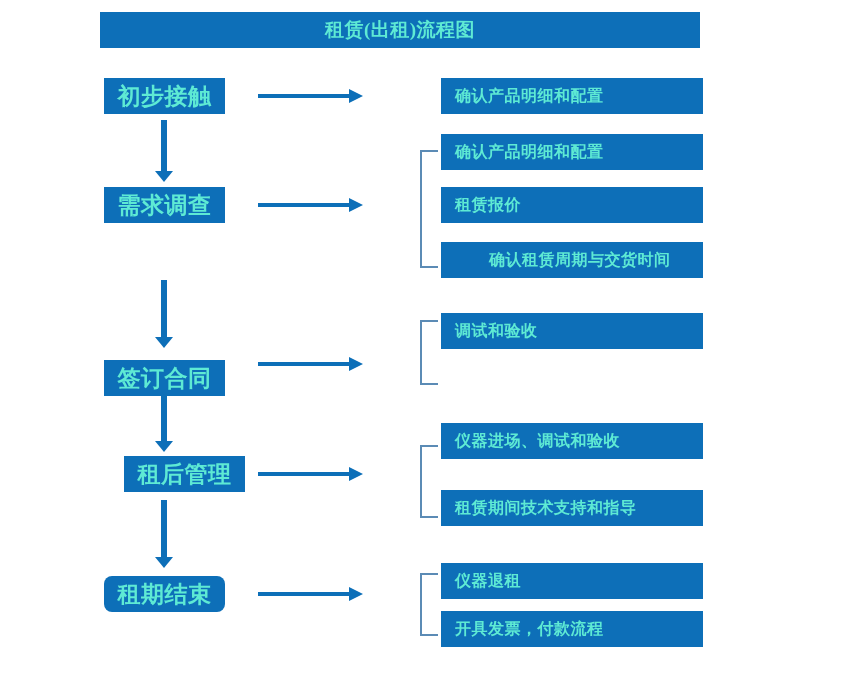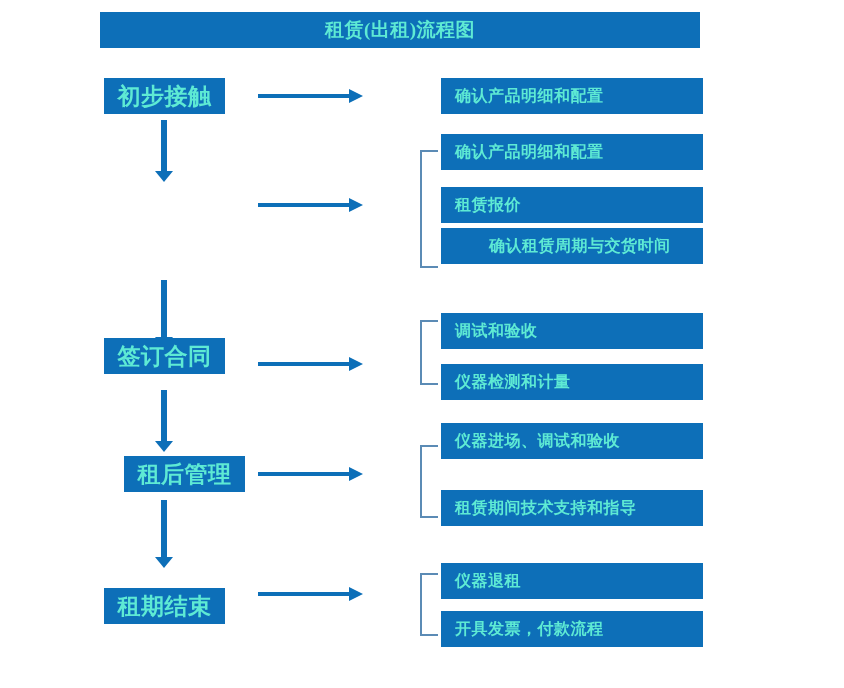--- a/index.html
+++ b/index.html
@@ -122,48 +122,48 @@
     <div class="head"></div>
   </div>
 
   <div class="box task-box" style="top:78px;">确认产品明细和配置</div>
 
   <div class="v-arrow" style="top:120px; height:62px;">
     <div class="shaft" style="height:51px;"></div>
     <div class="head" style="top:51px;"></div>
   </div>
 
+  <div class="box stage-box" style="top:187px;">需求调查</div>
 
   <div class="h-arrow" style="top:198px;">
     <div class="shaft"></div>
     <div class="head"></div>
   </div>
 
   <div class="bracket" style="top:150px; height:118px;"></div>
 
   <div class="box task-box" style="top:134px;">确认产品明细和配置</div>
   <div class="box task-box" style="top:187px;">租赁报价</div>
-  <div class="box task-box" style="top:228px;padding-left:48px;">确认租赁周期与交货时间</div>
+  <div class="box task-box" style="top:242px;padding-left:48px;">确认租赁周期与交货时间</div>
 
   <div class="v-arrow" style="top:280px; height:68px;">
     <div class="shaft" style="height:57px;"></div>
     <div class="head" style="top:57px;"></div>
   </div>
 
-  <div class="box stage-box" style="top:338px;">签订合同</div>
+  <div class="box stage-box" style="top:360px;">签订合同</div>
 
   <div class="h-arrow" style="top:357px;">
     <div class="shaft"></div>
     <div class="head"></div>
   </div>
 
   <div class="bracket" style="top:320px; height:65px;"></div>
 
   <div class="box task-box" style="top:313px;">调试和验收</div>
-  <div class="box task-box" style="top:364px;">仪器检测和计量</div>
 
   <div class="v-arrow" style="top:390px; height:62px;">
     <div class="shaft" style="height:51px;"></div>
     <div class="head" style="top:51px;"></div>
   </div>
 
   <div class="box stage-box" style="top:456px;margin-left:20px;">租后管理</div>
 
   <div class="h-arrow" style="top:467px;">
     <div class="shaft"></div>
@@ -173,21 +173,21 @@
   <div class="bracket" style="top:445px; height:73px;"></div>
 
   <div class="box task-box" style="top:490px;">租赁期间技术支持和指导</div>
   <div class="box task-box" style="top:423px;">仪器进场、调试和验收</div>
 
   <div class="v-arrow" style="top:500px; height:68px;">
     <div class="shaft" style="height:57px;"></div>
     <div class="head" style="top:57px;"></div>
   </div>
 
-  <div class="box stage-box" style="top:588px;">租期结束</div>
+  <div class="box stage-box" style="top:576px;border-radius:8px;">租期结束</div>
 
   <div class="h-arrow" style="top:587px;">
     <div class="shaft"></div>
     <div class="head"></div>
   </div>
 
   <div class="bracket" style="top:573px; height:63px;"></div>
 
   <div class="box task-box" style="top:563px;text-align:center;">仪器退租</div>
   <div class="box task-box" style="top:611px;">开具发票，付款流程</div>

